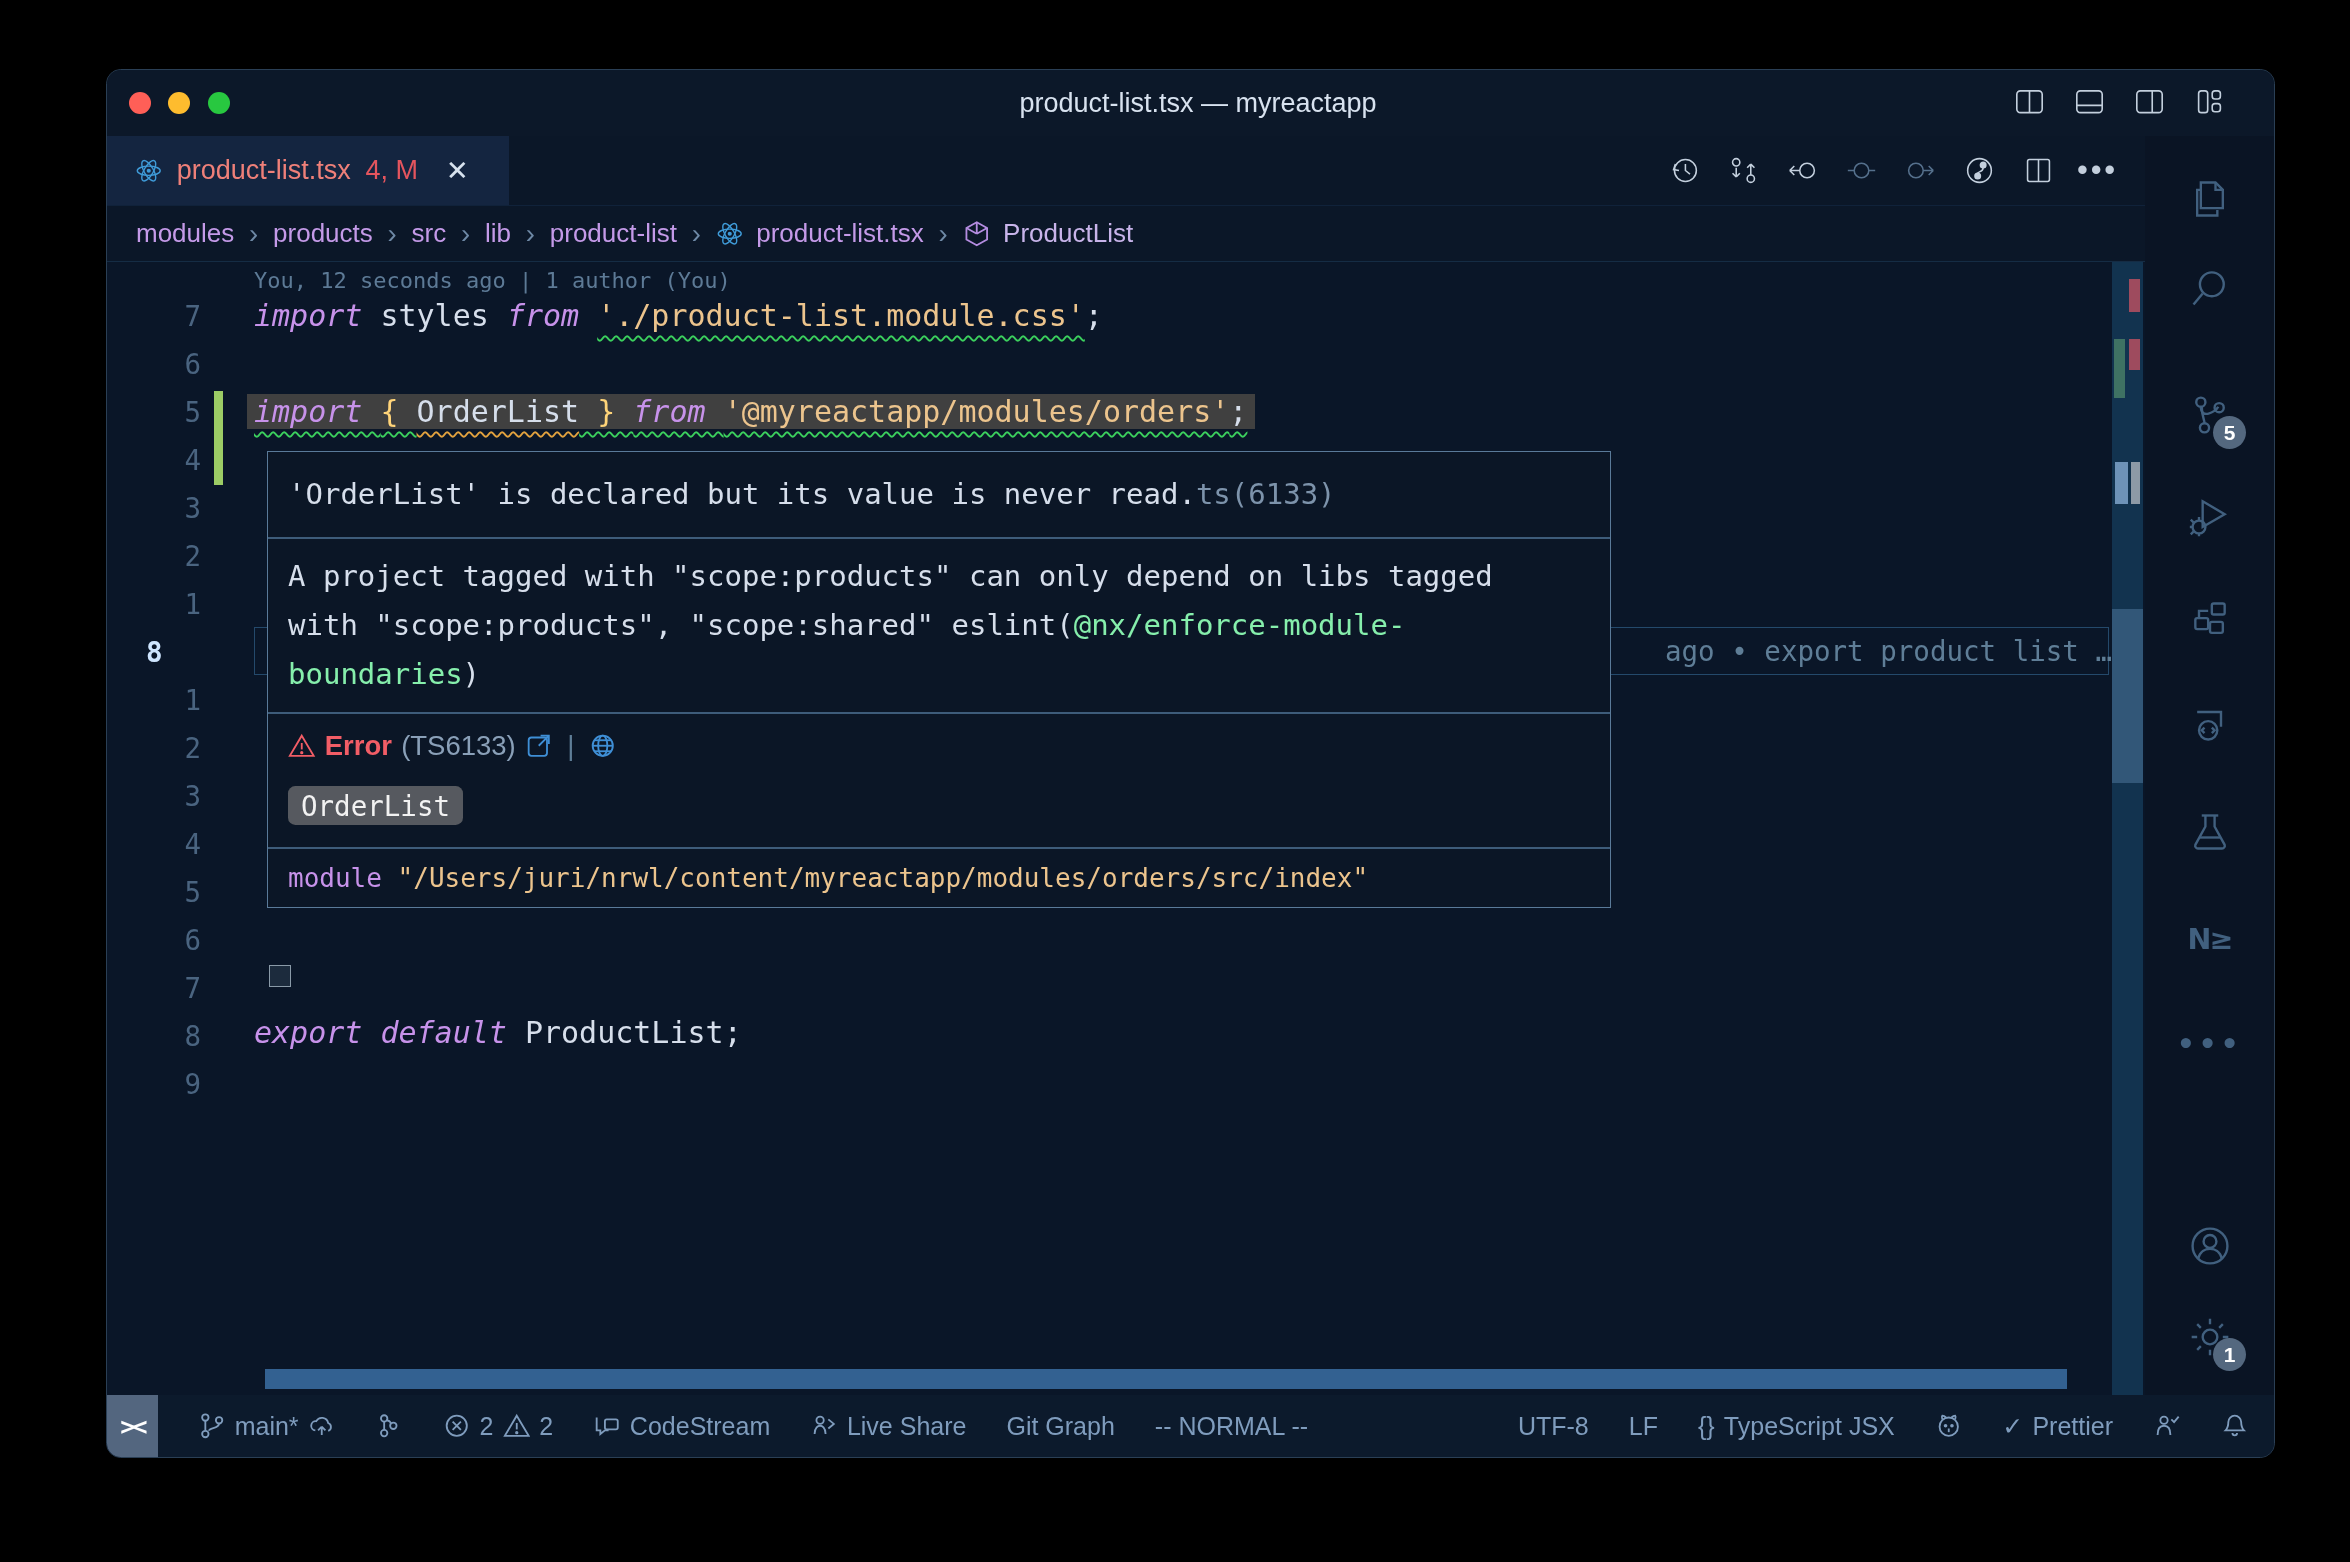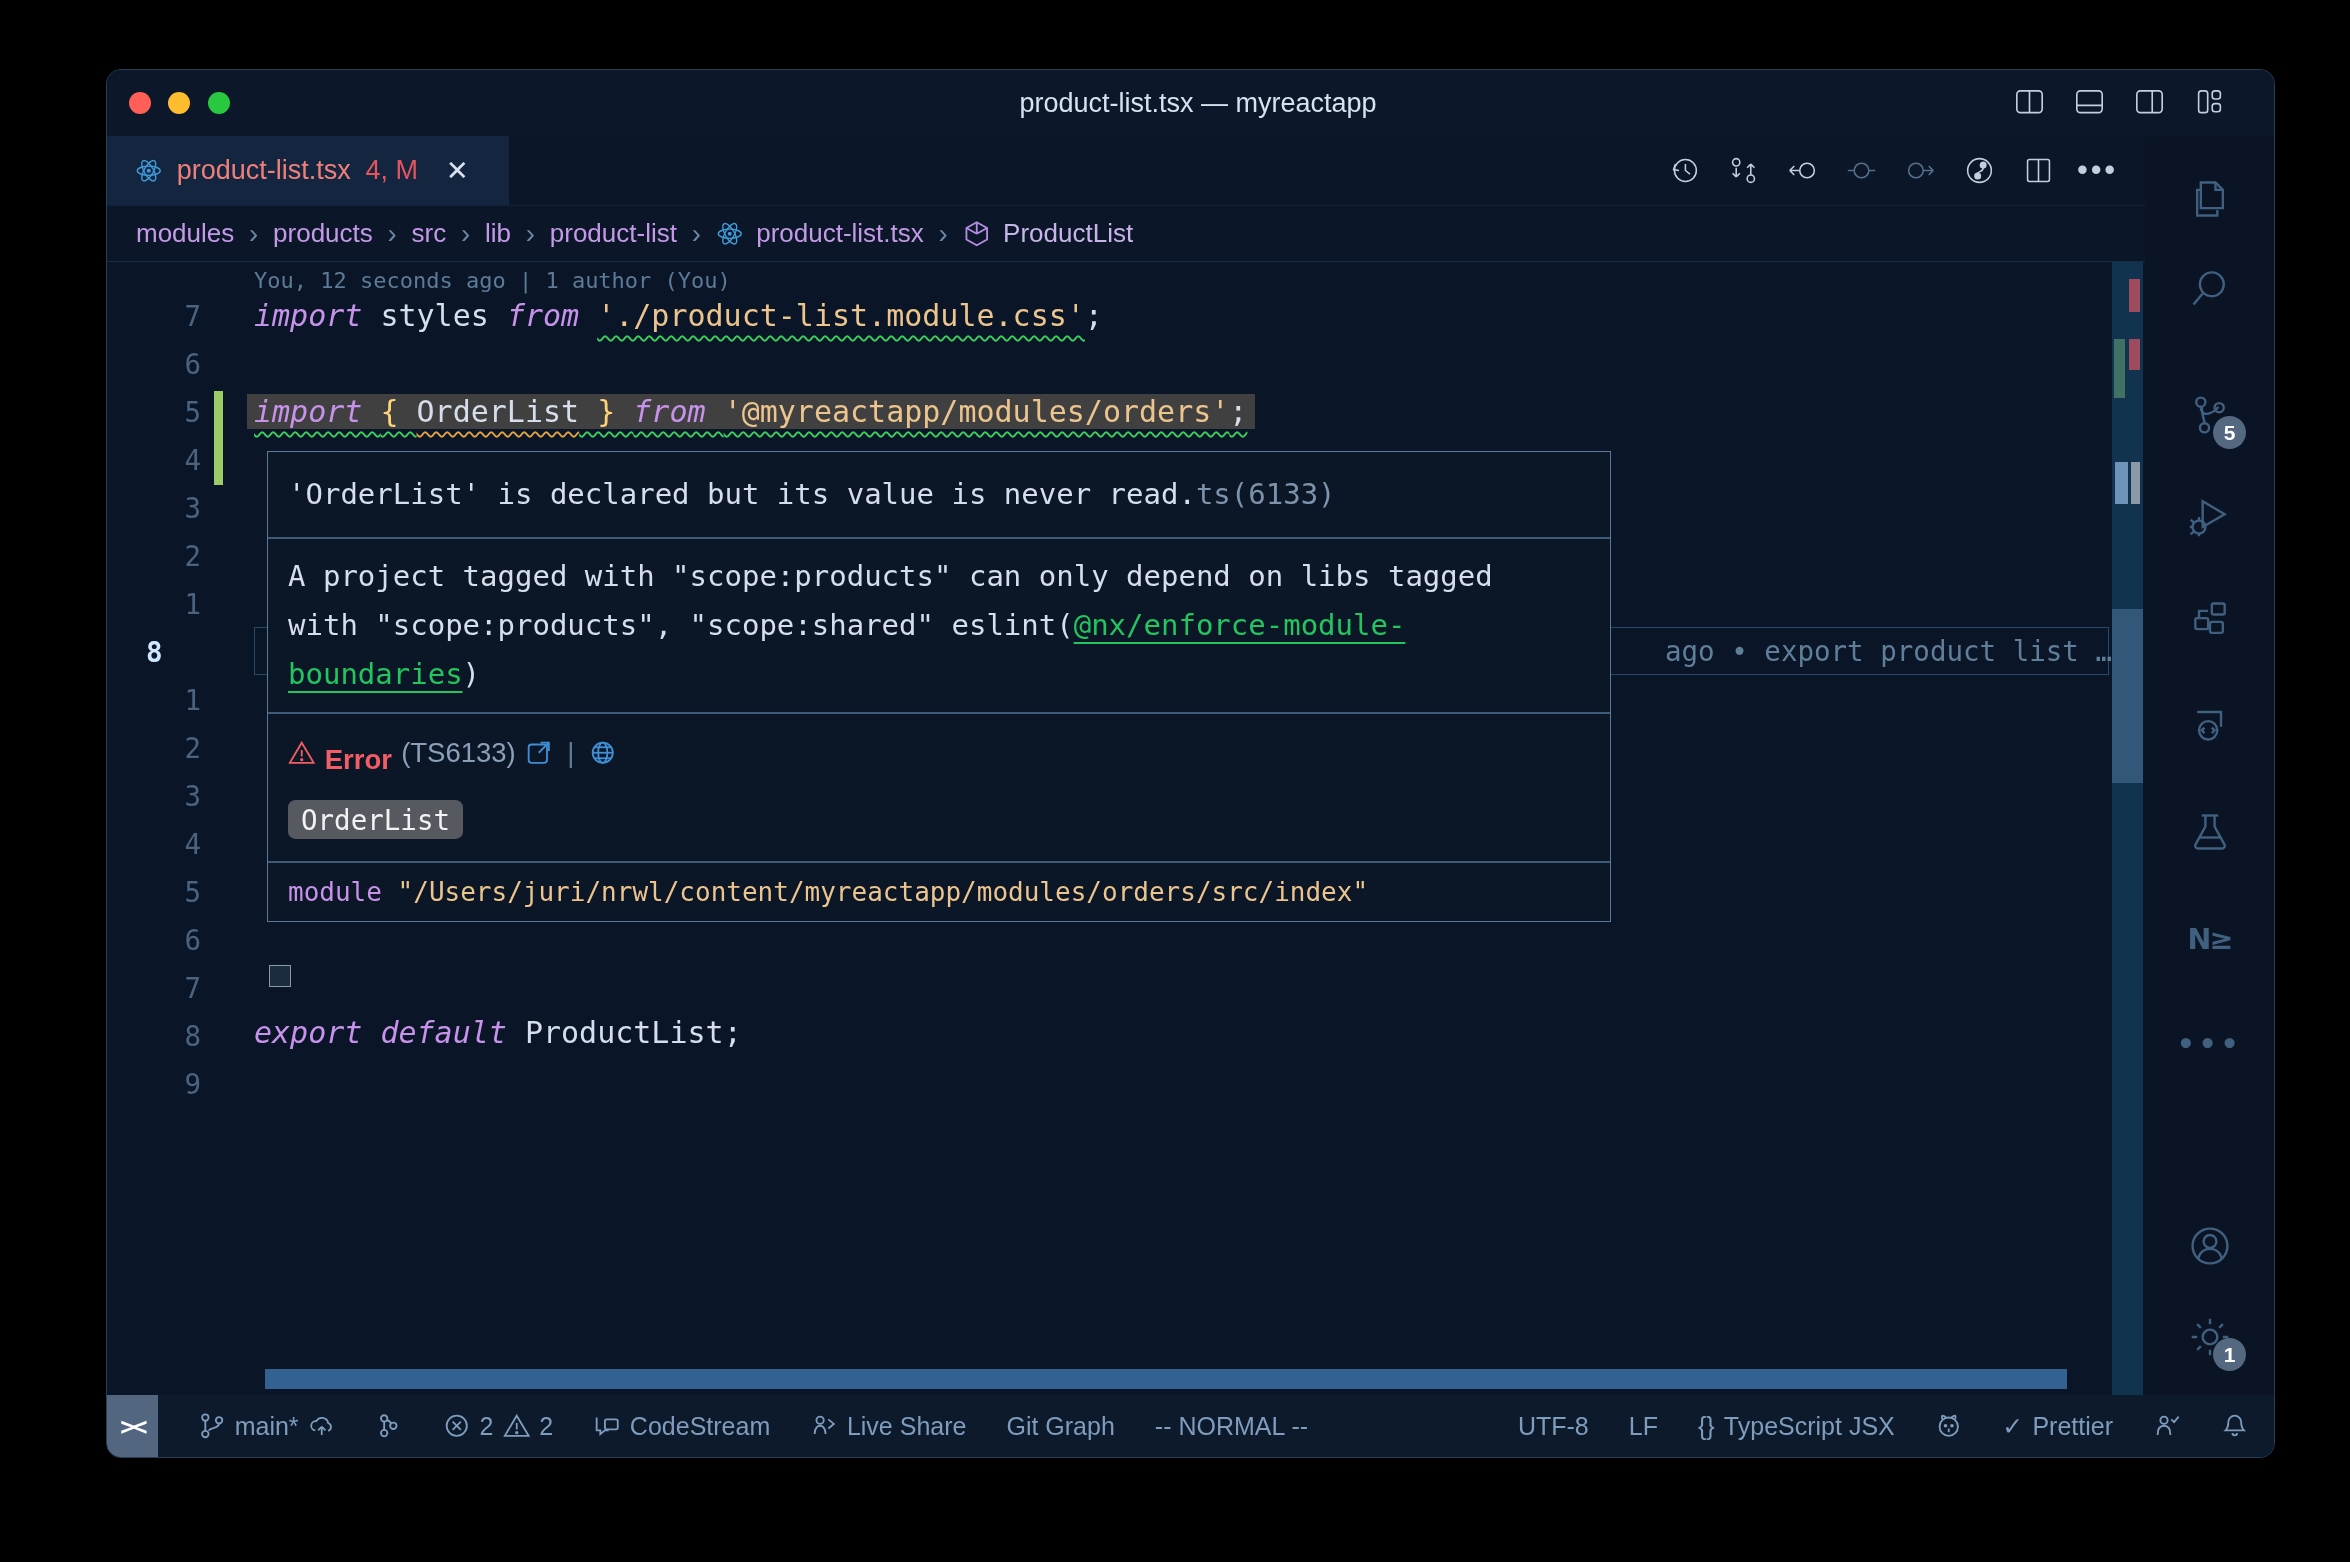--- a/index.html
+++ b/index.html
@@ -61,24 +61,24 @@
   .mark{position:absolute;}
   .hscroll{position:absolute;left:158px;top:1107px;width:1802px;height:20px;background:#336191;}
   .lightbulb{position:absolute;left:162px;top:703px;width:22px;height:22px;border:1.8px solid #8a9aa8;background:#1c2b3d;box-sizing:border-box;}
   
   .hover{position:absolute;left:160px;top:189px;width:1344px;background:#0b1626;border:1.8px solid #5a7a99;
          z-index:10;box-sizing:border-box;}
   .hv-row1{padding:13px 20px;height:59px;box-sizing:content-box;font-size:29px;color:#d6deeb;line-height:31px;display:flex;align-items:center;}
   .hv-code{color:#7d93ab;}
   .hv-div{height:1.8px;background:#3e5c7a;}
   .hv-para{padding:13px 20px;font-size:29px;line-height:49px;color:#d6deeb;}
-  .hv-link{color:#22c55e;text-decoration:underline;text-underline-offset:7.3px;}
+  .hv-link{color:#86efac;text-underline-offset:7.3px;}
   .hv-err{padding:16.5px 20px 0 20px;display:flex;align-items:center;gap:9.2px;
           font-family:"Liberation Sans","DejaVu Sans",sans-serif;font-size:27.5px;}
-  .err-label{color:#f25d66;font-weight:bold;margin-top:14px;}
+  .err-label{color:#f25d66;font-weight:bold;}
   .err-code{color:#8aa0b8;}
   .err-sep{color:#5f7e97;padding:0 5.5px;}
   .hv-chipline{padding:24px 20px 22px 20px;display:flex;align-items:center;gap:14.7px;
                font-family:"Liberation Sans","DejaVu Sans",sans-serif;font-size:28.5px;color:#e8eef5;}
   .chip{background:#56595f;border-radius:7.3px;padding:3.7px 13px;color:#f2f2f2;font-size:27.5px;
         font-family:"DejaVu Sans Mono","Liberation Mono",monospace;}
   .hv-mod{padding:13.8px 20px;font-size:26px;}
   .mod-kw{color:#c792ea;}
   .mod-path{color:#ecc48d;}
   .hv-actions{height:59px;background:#0e1f37;border-top:1.8px solid #3e5c7a;display:flex;align-items:center;

